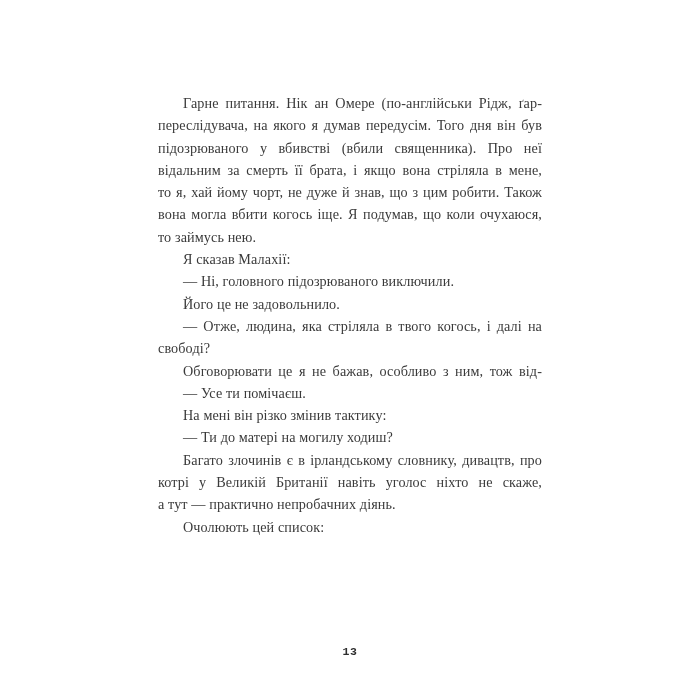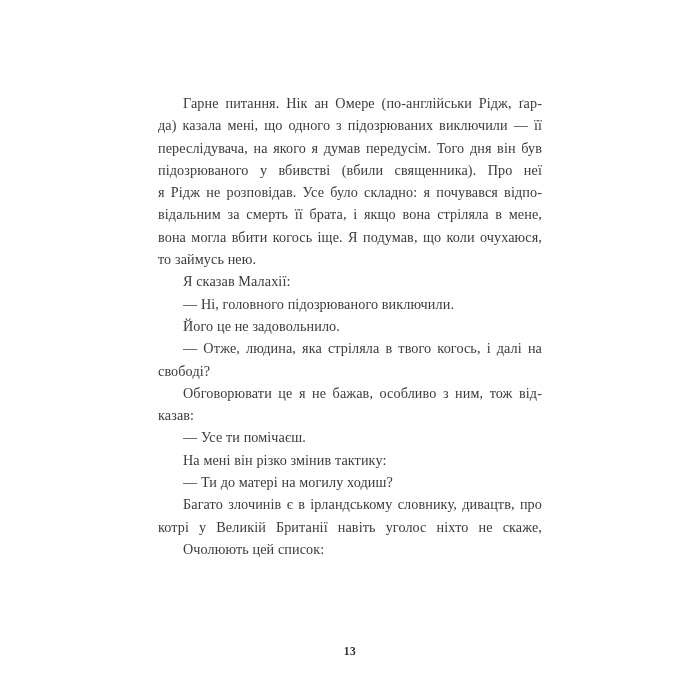--- a/index.html
+++ b/index.html
@@ -40,48 +40,47 @@
   .text-line.para-last {
     text-align: right;
     text-align-last: left;
   }
   .page-number {
     position: absolute;
     top: 645px;
     left: 0;
     width: 700px;
     text-align: center;
-    font-family: Liberation Serif, serif;
+    font-family: Liberation Mono, monospace;
     font-size: 11.5px;
     font-weight: 700;
     letter-spacing: 0.5px;
     color: var(--folio-color, #2e2e2e);
   }
 </style>
 </head>
 <body>
 
 <div class="book-page">
   <div class="text-block">
       <div class="text-line para-first">Гарне питання. Нік ан Омере (по-англійськи Рідж, ґар-</div>
-      <div class="text-line">да) казала мені, що одного з підозрюваних виключили — її</div>
       <div class="text-line">переслідувача, на якого я думав передусім. Того дня він був</div>
       <div class="text-line">підозрюваного у вбивстві (вбили священника). Про неї</div>
-      <div class="text-line">я Рідж не розповідав. Усе було складно: я почувався відпо-</div>
       <div class="text-line">відальним за смерть її брата, і якщо вона стріляла в мене,</div>
+      <div class="text-line">то я, хай йому чорт, не дуже й знав, що з цим робити. Також</div>
       <div class="text-line">вона могла вбити когось іще. Я подумав, що коли очухаюся,</div>
       <div class="text-line para-last">то займусь нею.</div>
       <div class="text-line para-first para-last">Я сказав Малахії:</div>
       <div class="text-line para-first para-last">— Ні, головного підозрюваного виключили.</div>
       <div class="text-line para-first para-last">Його це не задовольнило.</div>
       <div class="text-line para-first">— Отже, людина, яка стріляла в твого когось, і далі на</div>
       <div class="text-line para-last">свободі?</div>
       <div class="text-line para-first">Обговорювати це я не бажав, особливо з ним, тож від-</div>
-      <div class="text-line para-last">казав:</div>
       <div class="text-line para-first para-last">— Усе ти помічаєш.</div>
       <div class="text-line para-first para-last">На мені він різко змінив тактику:</div>
       <div class="text-line para-first para-last">— Ти до матері на могилу ходиш?</div>
       <div class="text-line para-first">Багато злочинів є в ірландському словнику, дивацтв, про</div>
       <div class="text-line">котрі у Великій Британії навіть уголос ніхто не скаже,</div>
+      <div class="text-line para-last">а тут — практично непробачних діянь.</div>
       <div class="text-line para-first para-last">Очолюють цей список:</div>
     </div>
   <div class="page-number">13</div>
 </div>
 
 </body></html>

